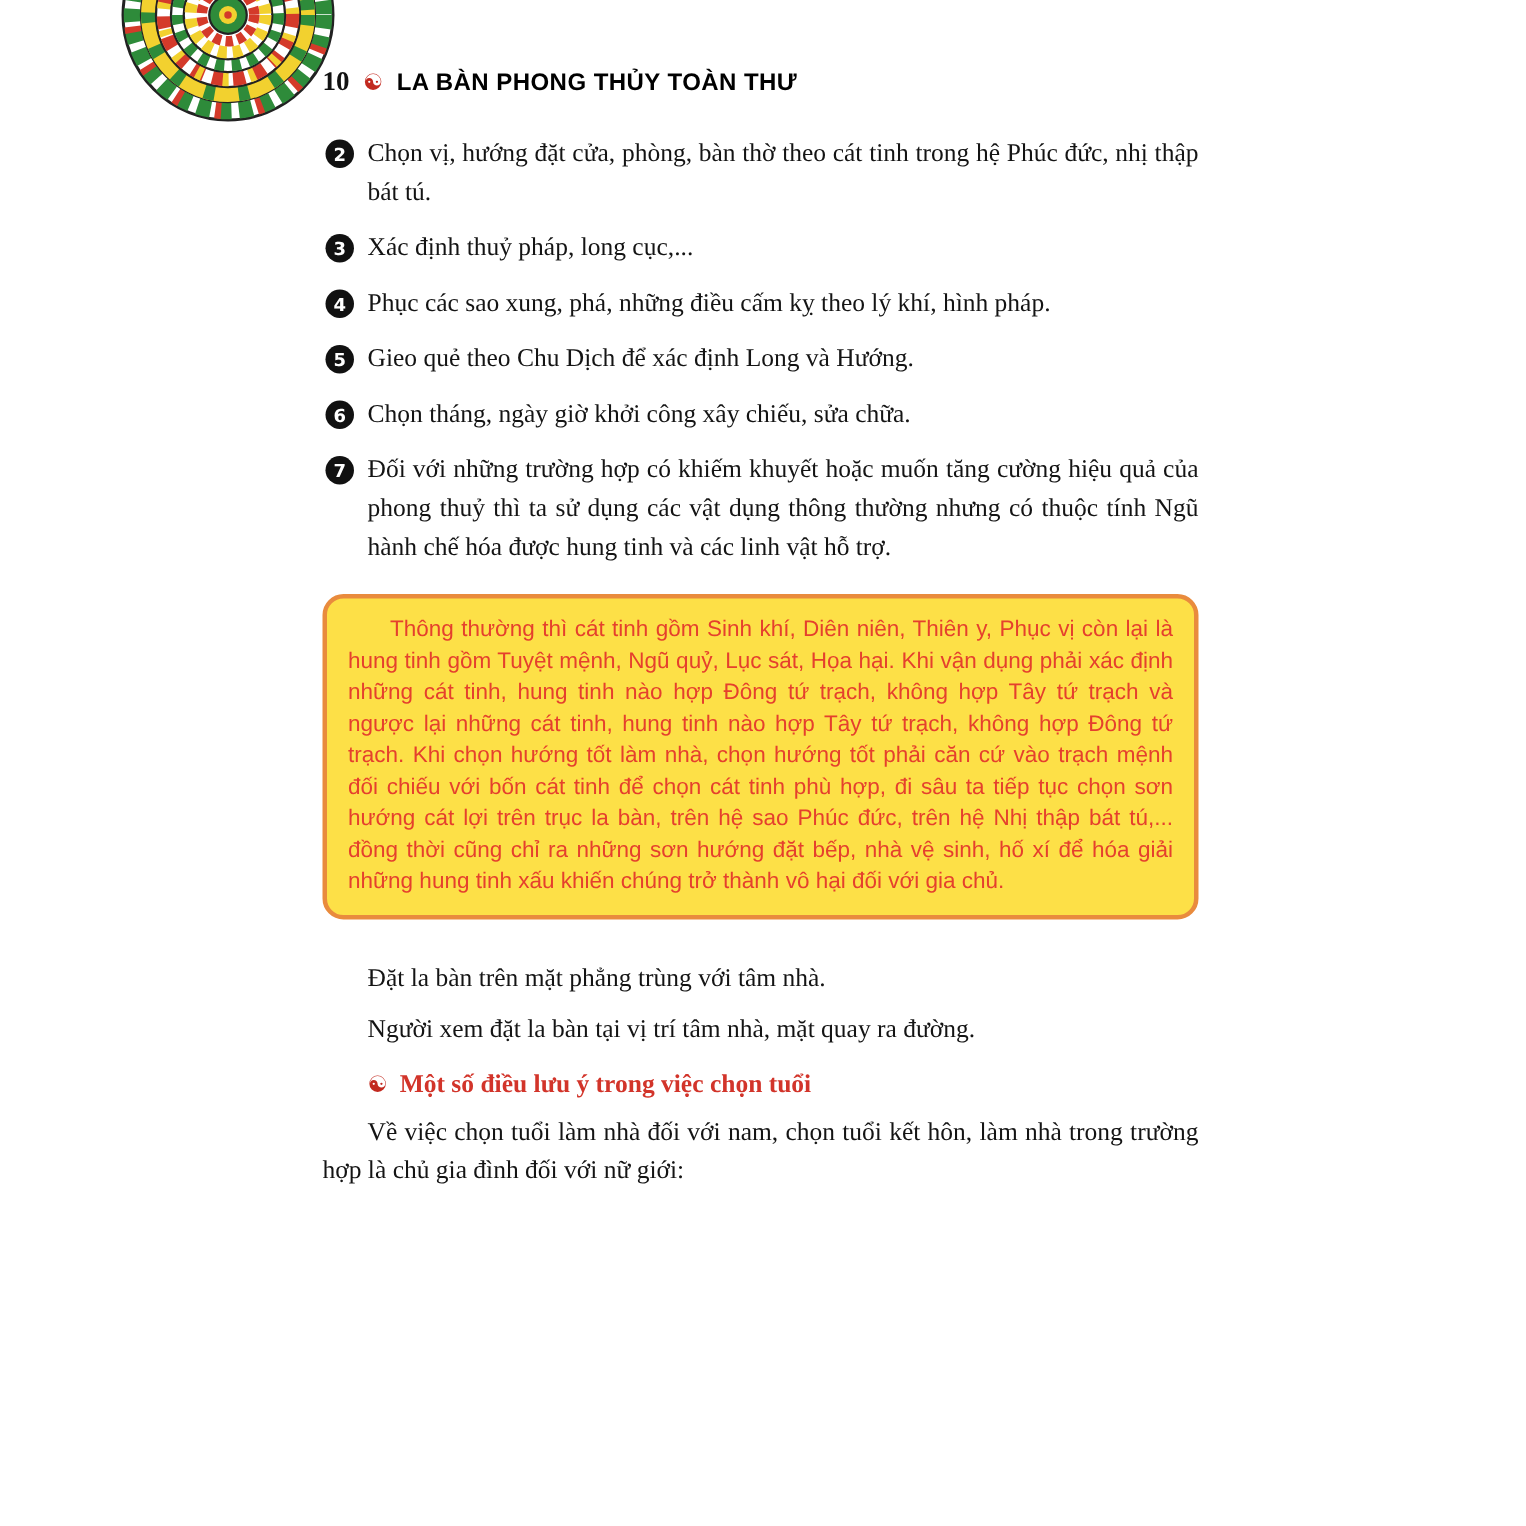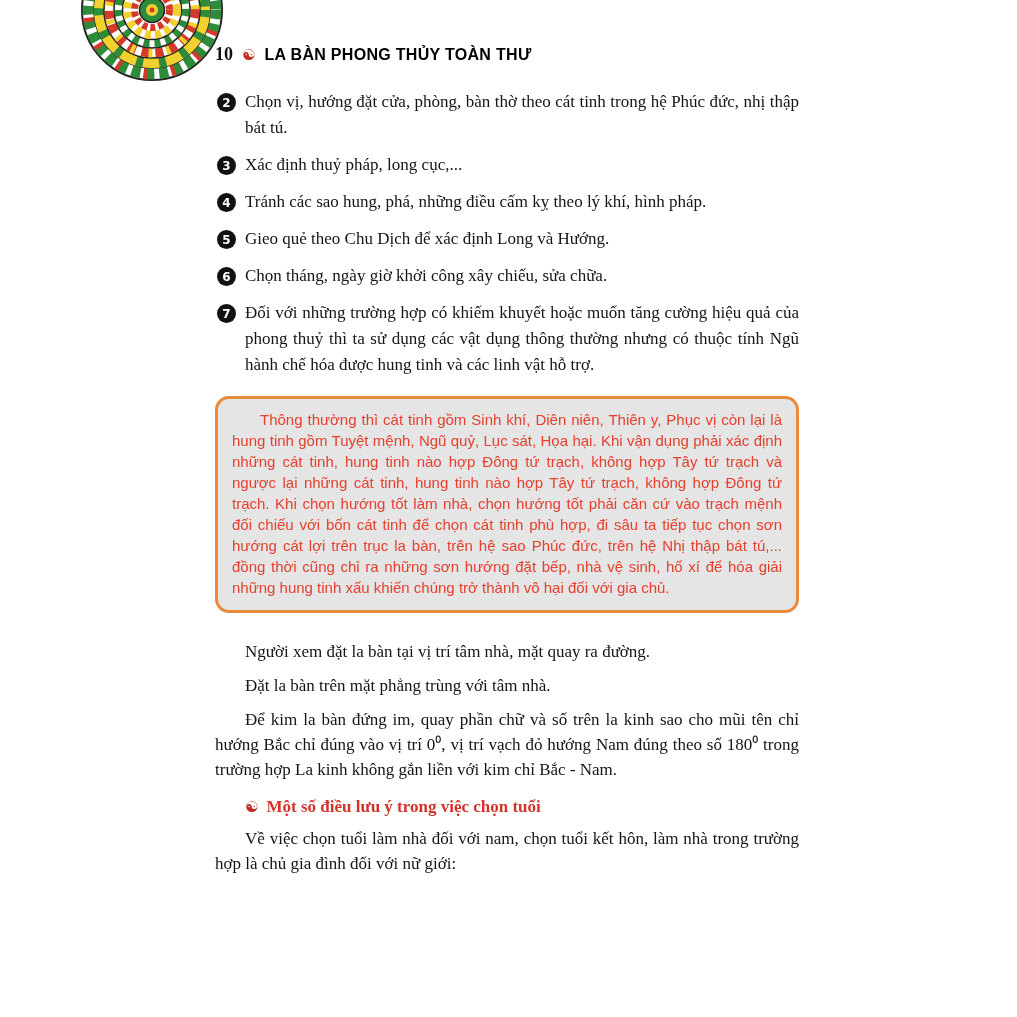--- a/index.html
+++ b/index.html
@@ -24,21 +24,21 @@
   .cnum {
     flex:none; width:19px; height:19px; margin:4px 9px 0 2px; border-radius:50%;
     background:#111; color:#fff; font-family:"DejaVu Sans", sans-serif;
     font-size:12px; font-weight:bold; display:inline-flex;
     align-items:center; justify-content:center;
   }
   .list-item .txt { flex:1; text-align:justify; }
 
   .callout {
     margin:18px 0 26px 0; border:3px solid #e98b3d; border-radius:14px;
-    background:#e5e5e5; padding:10px 14px 12px 14px;
+    background:#fde047; padding:10px 14px 12px 14px;
     font-family:"Liberation Sans", sans-serif; font-size:15px; line-height:21px;
     color:#e5402d; text-align:justify;
   }
   .callout p { margin:0; text-indent:28px; }
   .callout p + p { margin-top:2px; }
 
   .section-heading {
     margin:4px 0 14px 0; font-family:"Liberation Sans", sans-serif;
     font-weight:bold; font-size:17px; color:#d2342a; letter-spacing:0.3px;
   }
@@ -96,44 +96,43 @@
       <div class="list-item">
         <span class="cnum">2</span>
         <span class="txt">Chọn vị, hướng đặt cửa, phòng, bàn thờ theo cát tinh trong hệ Phúc đức, nhị thập bát tú.</span>
       </div>
       <div class="list-item">
         <span class="cnum">3</span>
         <span class="txt">Xác định thuỷ pháp, long cục,...</span>
       </div>
       <div class="list-item">
         <span class="cnum">4</span>
-        <span class="txt">Tránh các sao hung, phá, những điều cấm kỵ theo lý khí, hình pháp.</span>
+        <span class="txt">Phục các sao xung, phá, những điều cấm kỵ theo lý khí, hình pháp.</span>
       </div>
       <div class="list-item">
         <span class="cnum">5</span>
         <span class="txt">Gieo quẻ theo Chu Dịch để xác định Long và Hướng.</span>
       </div>
       <div class="list-item">
         <span class="cnum">6</span>
         <span class="txt">Chọn tháng, ngày giờ khởi công xây chiếu, sửa chữa.</span>
       </div>
       <div class="list-item">
         <span class="cnum">7</span>
         <span class="txt">Đối với những trường hợp có khiếm khuyết hoặc muốn tăng cường hiệu quả của phong thuỷ thì ta sử dụng các vật dụng thông thường nhưng có thuộc tính Ngũ hành chế hóa được hung tinh và các linh vật hỗ trợ.</span>
       </div>
     </div>
 
     <div class="callout">
       <p>Thông thường thì cát tinh gồm Sinh khí, Diên niên, Thiên y, Phục vị còn lại là hung tinh gồm Tuyệt mệnh, Ngũ quỷ, Lục sát, Họa hại. Khi vận dụng phải xác định những cát tinh, hung tinh nào hợp Đông tứ trạch, không hợp Tây tứ trạch và ngược lại những cát tinh, hung tinh nào hợp Tây tứ trạch, không hợp Đông tứ trạch. Khi chọn hướng tốt làm nhà, chọn hướng tốt phải căn cứ vào trạch mệnh đối chiếu với bốn cát tinh để chọn cát tinh phù hợp, đi sâu ta tiếp tục chọn sơn hướng cát lợi trên trục la bàn, trên hệ sao Phúc đức, trên hệ Nhị thập bát tú,... đồng thời cũng chỉ ra những sơn hướng đặt bếp, nhà vệ sinh, hố xí để hóa giải những hung tinh xấu khiến chúng trở thành vô hại đối với gia chủ.</p>
     </div>
 
 
+    <p class="body-p">Đặt la bàn trên mặt phẳng trùng với tâm nhà.</p>
     <p class="body-p">Người xem đặt la bàn tại vị trí tâm nhà, mặt quay ra đường.</p>
-    <p class="body-p">Đặt la bàn trên mặt phẳng trùng với tâm nhà.</p>
-    <p class="body-p">Để kim la bàn đứng im, quay phần chữ và số trên la kinh sao cho mũi tên chỉ hướng Bắc chỉ đúng vào vị trí 0⁰, vị trí vạch đỏ hướng Nam đúng theo số 180⁰ trong trường hợp La kinh không gắn liền với kim chỉ Bắc - Nam.</p>
 
     <div class="note-heading">
       <span class="yy">☯</span>
       <span class="note-title">Một số điều lưu ý trong việc chọn tuổi</span>
     </div>
 
     <p class="body-p">Về việc chọn tuổi làm nhà đối với nam, chọn tuổi kết hôn, làm nhà trong trường hợp là chủ gia đình đối với nữ giới:</p>
 
   </div>
 </div>

